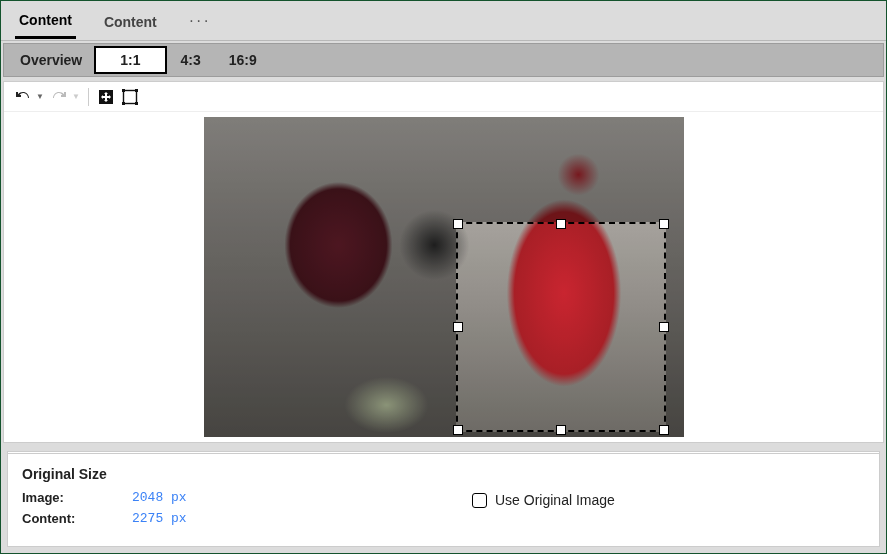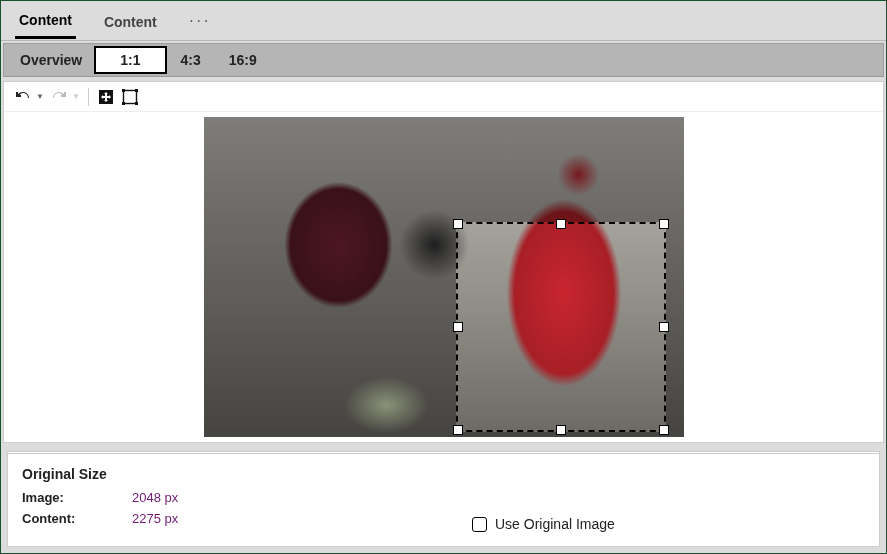--- a/index.html
+++ b/index.html
@@ -175,24 +175,24 @@
     font-weight: 700;
     font-size: 14px;
     margin-bottom: 8px;
   }
   .orig-row {
     display: flex;
     font-size: 13px;
     margin-bottom: 6px;
   }
   .orig-row .klabel { width: 110px; font-weight: 600; }
-  .orig-row .kval { color: #701a75; }
+  .orig-row .kval { color: #3b82f6; font-family: Liberation Mono, monospace; }
   .check-col {
     display: flex;
-    align-items: flex-end;
+    align-items: center;
     padding-top: 2px;
     gap: 8px;
   }
   .checkbox {
     width: 15px; height: 15px;
     border: 1.5px solid #000;
     border-radius: 3px;
     background: #fff;
     cursor: pointer;
   }

